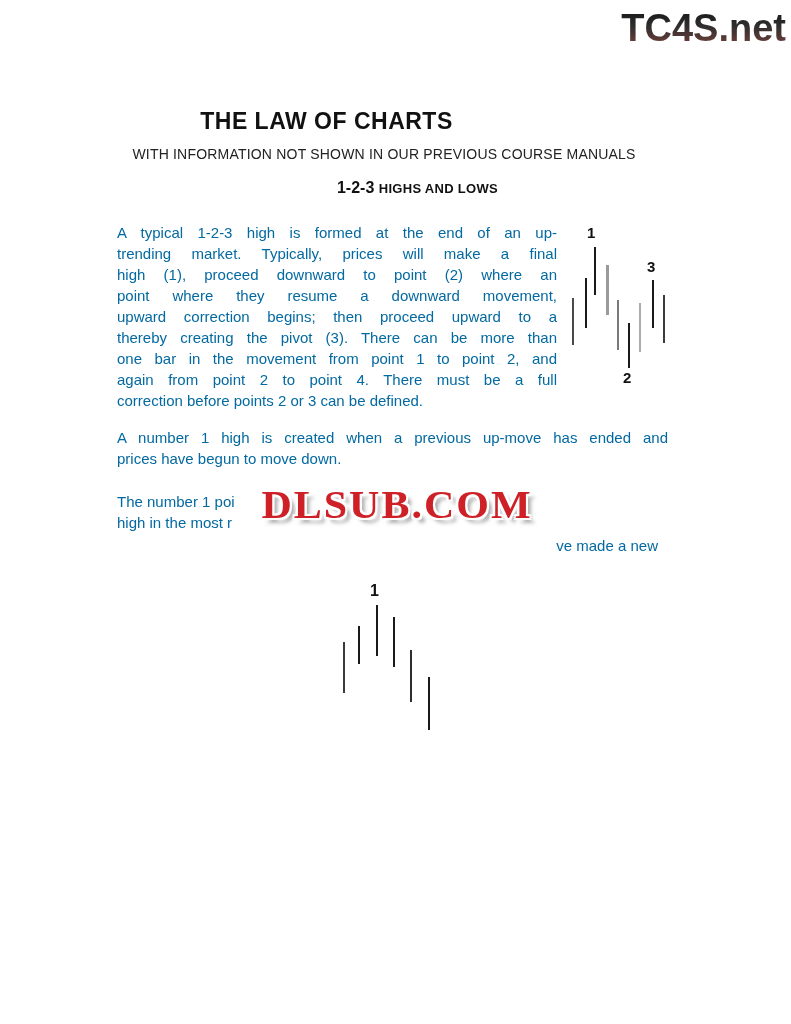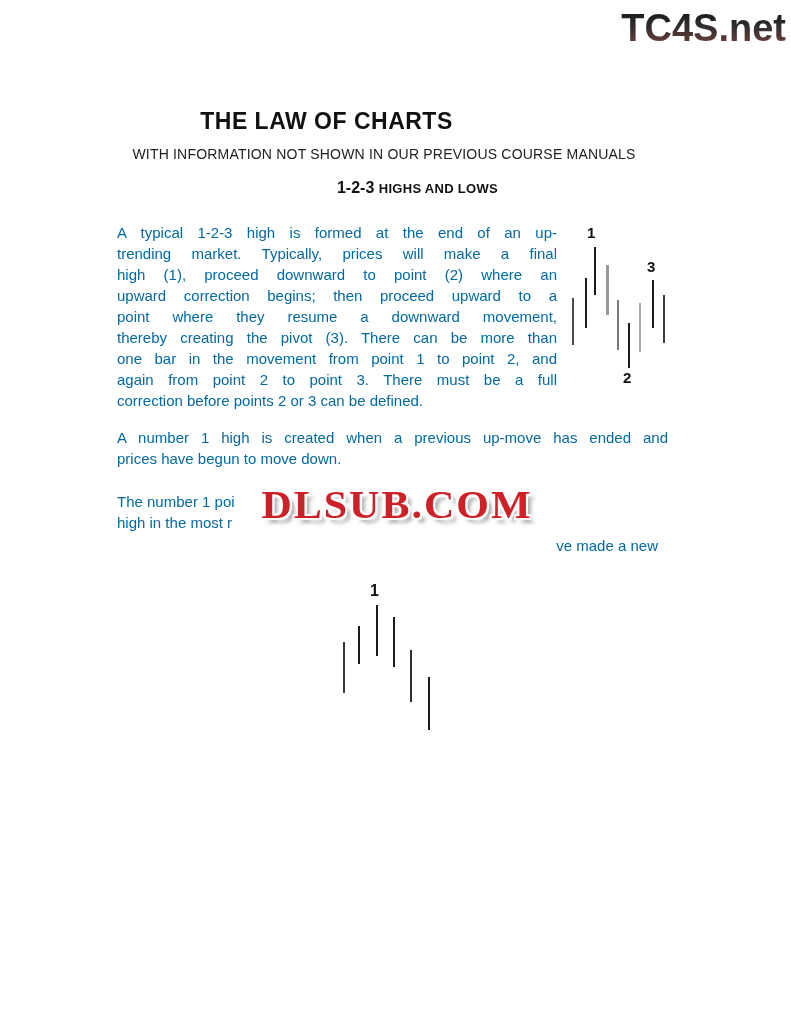--- a/index.html
+++ b/index.html
@@ -75,25 +75,25 @@
 
   <div class="sechead">
     <span class="num">1-2-3</span>
     <span class="rest">HIGHS AND LOWS</span>
   </div>
 
   <div class="para body-text" id="para1">
     <div class="jline">A typical 1-2-3 high is formed at the end of an up-</div>
     <div class="jline">trending market.  Typically, prices will make a final</div>
     <div class="jline">high (1), proceed downward to point (2) where an</div>
+    <div class="jline">point where they resume a downward movement,</div>
     <div class="jline">upward correction begins; then proceed upward  to a</div>
-    <div class="jline">point where they resume a downward movement,</div>
     <div class="jline">thereby creating the pivot (3).  There can be more than</div>
     <div class="jline">one bar in the movement from point 1 to point 2, and</div>
-    <div class="jline">again from point 2 to point 3.  There must be a full</div>
+    <div class="jline">again from point 2 to point 4.  There must be a full</div>
     <div>correction before points 2 or 3 can be defined.</div>
   </div>
 
   <div class="fig" id="fig1">
       <div class="pricebar" style="left: 7px; top: 76px; height: 47px; background: rgb(74, 74, 74);"></div>
       <div class="pricebar" style="left: 20px; top: 56px; height: 50px; background: rgb(26, 26, 26);"></div>
       <div class="pricebar" style="left: 29px; top: 25px; height: 48px; background: rgb(26, 26, 26);"></div>
       <div class="pricebar" style="left: 41px; top: 43px; height: 50px; background: rgb(154, 154, 154); width: 3px;"></div>
       <div class="pricebar" style="left: 52px; top: 78px; height: 50px; background: rgb(122, 122, 122);"></div>
       <div class="pricebar" style="left: 63px; top: 101px; height: 45px; background: rgb(26, 26, 26);"></div>

